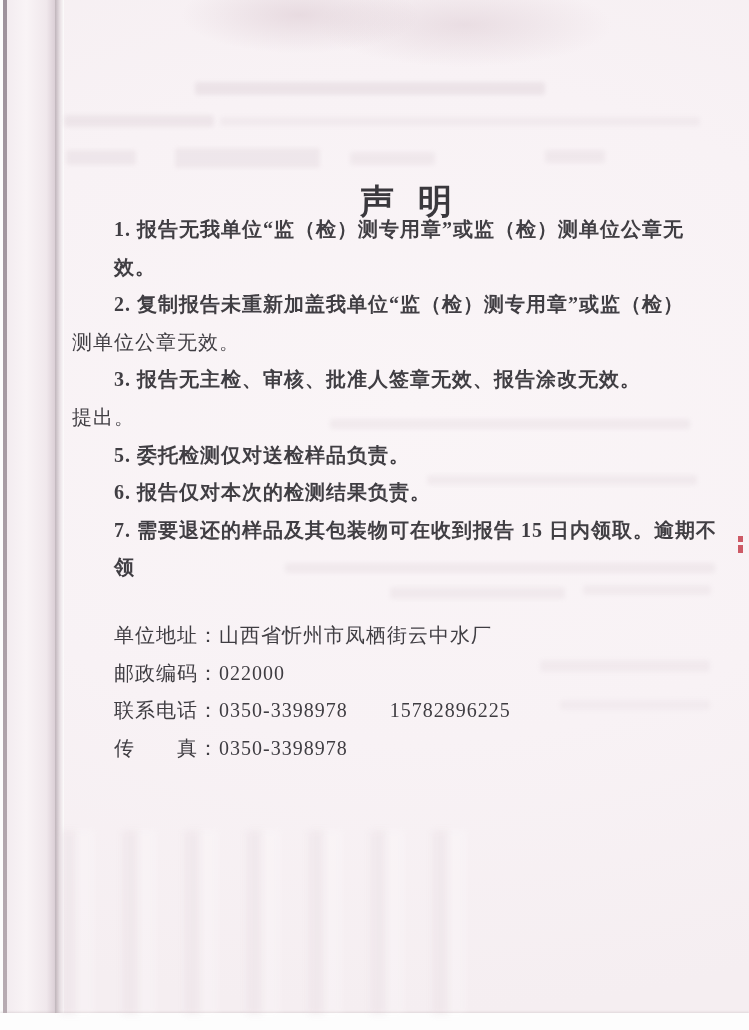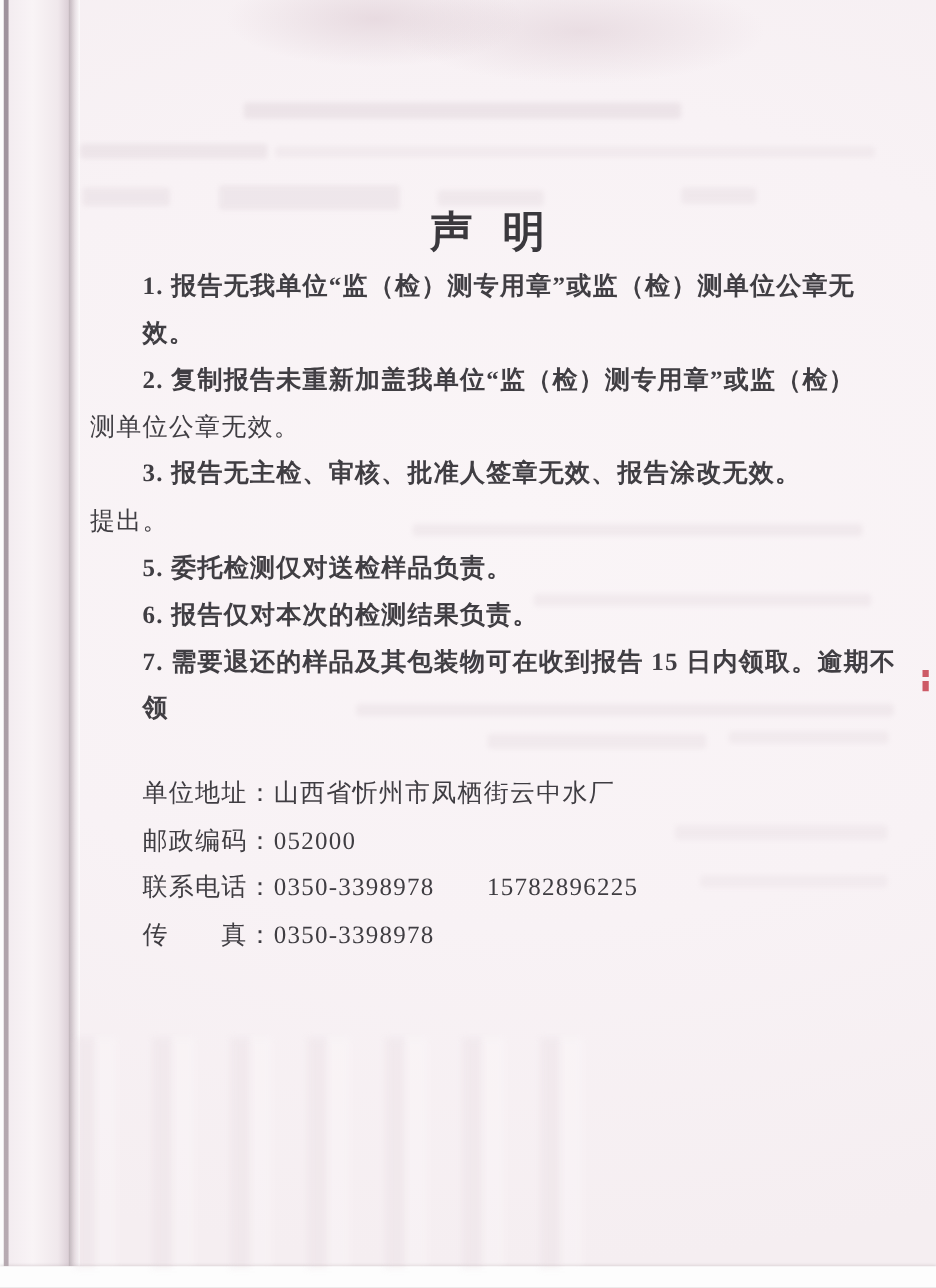--- a/index.html
+++ b/index.html
@@ -25,21 +25,21 @@
   .bottom-white{position:absolute;left:0;right:0;bottom:0;height:17px;background:#fdfdfd;
     box-shadow:0 -1px 2px rgba(180,170,176,.35);}
   
   .creases{position:absolute;left:60px;top:830px;width:420px;height:185px;pointer-events:none;
     background:repeating-linear-gradient(90deg,rgba(224,210,217,.28) 0 16px,rgba(255,255,255,.25) 16px 34px,transparent 34px 62px);
     filter:blur(3px);opacity:.8;}
   
   .ghost{position:absolute;background:#b9a5b0;opacity:.18;filter:blur(2px);border-radius:3px;}
   
   .title{
-    position:absolute;left:60px;top:163px;width:660px;margin:0;
+    position:absolute;left:60px;top:163px;width:660px;margin:16px;
     text-align:center;font-size:34px;font-weight:bold;color:#3a383d;
     letter-spacing:24px;text-indent:24px;
   }
   .lines{position:absolute;left:72px;top:211px;width:648px;
     font-size:20px;line-height:37.6px;color:#403e43;letter-spacing:1px;}
   .line.indent{padding-left:42px;font-weight:bold;}
   .contact{position:absolute;left:114px;top:617px;width:560px;
     font-size:20px;line-height:37.7px;color:#3f3d42;letter-spacing:1px;}
   .red-mark{position:absolute;left:738px;top:536px;width:5px;height:17px;
     background:linear-gradient(180deg,#c6404e 0 6px,transparent 6px 9px,#c6404e 9px 100%);
@@ -83,21 +83,21 @@
     <div class="line indent">5. 委托检测仅对送检样品负责。</div>
     <div class="line indent">6. 报告仅对本次的检测结果负责。</div>
     <div class="line indent">7. 需要退还的样品及其包装物可在收到报告 15 日内领取。逾期不领</div>
   </div>
 
   <div class="contact">
     <div class="contact-line">
       <span>单位地址：</span><span>山西省忻州市凤栖街云中水厂</span>
     </div>
     <div class="contact-line">
-      <span>邮政编码：</span><span>052000</span>
+      <span>邮政编码：</span><span>022000</span>
     </div>
     <div class="contact-line">
       <span>联系电话：</span><span>0350-3398978　　15782896225</span>
     </div>
     <div class="contact-line">
       <span>传　　真：</span><span>0350-3398978</span>
     </div>
   </div>
 
   <div class="red-mark"></div>

